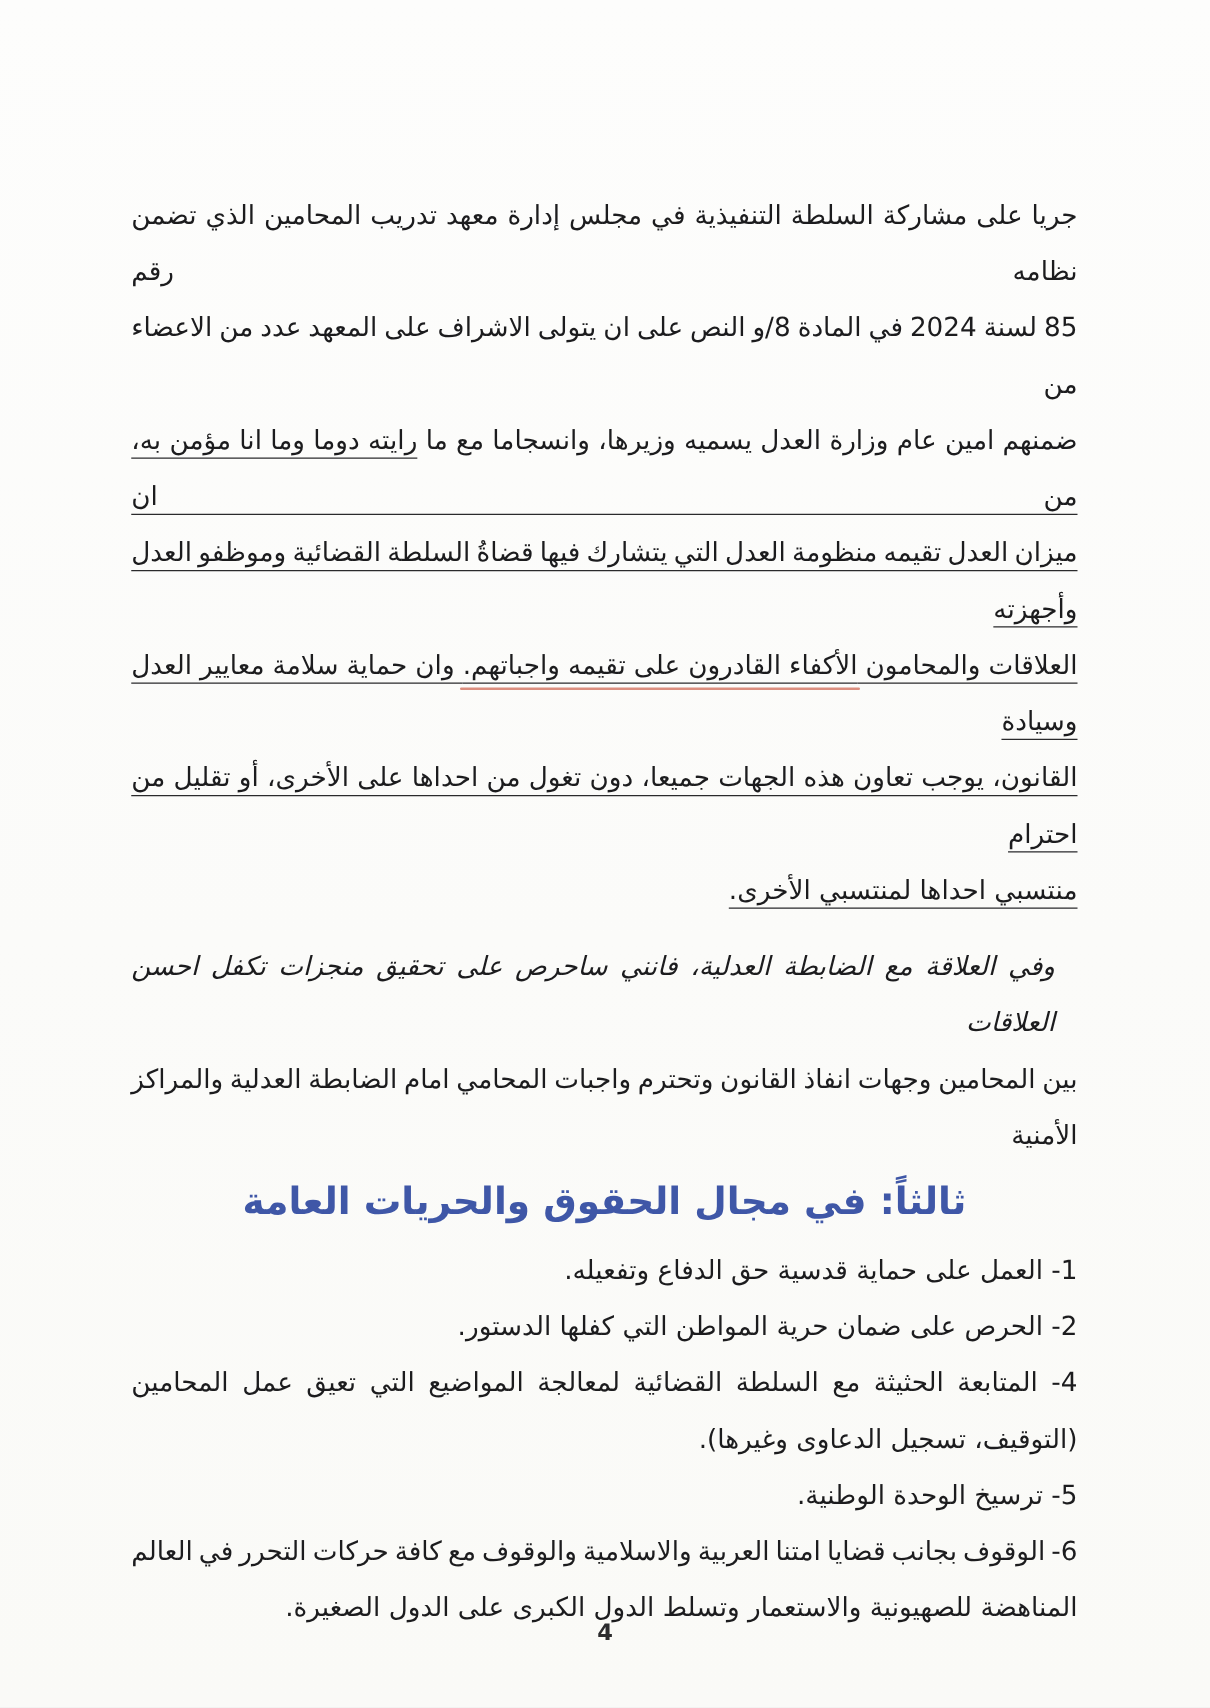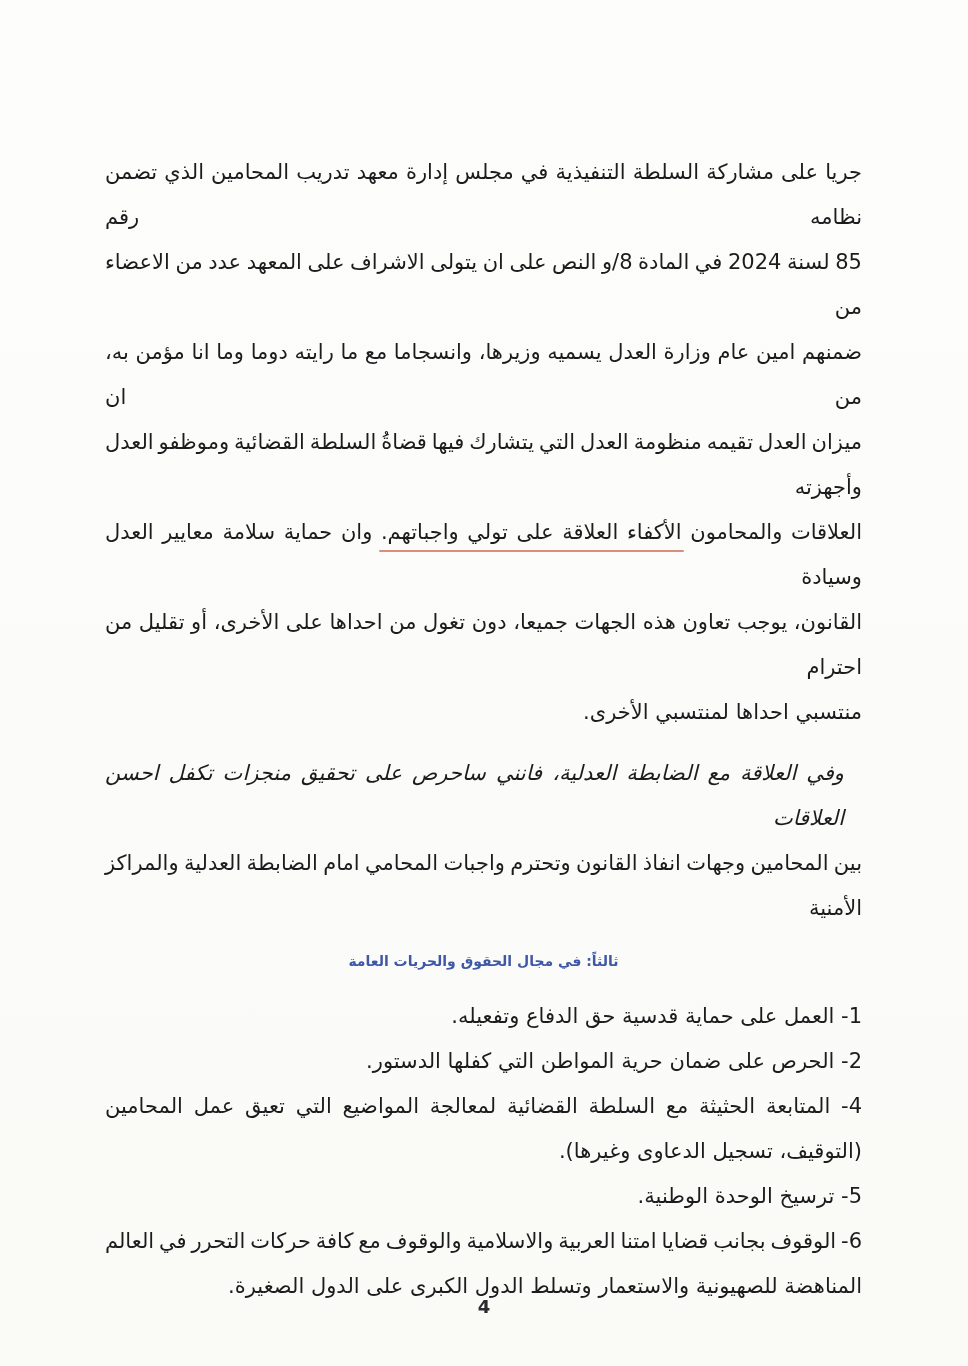--- a/index.html
+++ b/index.html
@@ -22,32 +22,32 @@
     line-height:45px;
     text-align:right;
   }
   .line { word-spacing:-2px; }
   .jline { text-align:justify; text-align-last:justify; }
   .rline { text-align:center; text-align-last:right; word-spacing:0; }
   .pind  { padding-right:18px;font-style:italic; }
   .cont240 { text-align:right; text-align-last:right; word-spacing:0; padding-left:238px; }
   .cont88  { text-align:right; text-align-last:right; word-spacing:0; padding-left:88px; }
   .lastp1  { text-align:right; text-align-last:right; word-spacing:0; padding-left:248px; }
-  .ul { text-decoration-thickness:1.4px; text-underline-offset:7px; text-decoration-color:#2a2a2c; }
+  .ul { text-decoration:underline; text-decoration-thickness:1.4px; text-underline-offset:7px; text-decoration-color:#2a2a2c; }
   .redmark { position:relative; }
   .redmark::after {
     content:""; position:absolute; left:-2px; right:-2px; bottom:-8px; height:2.4px;
     background:rgba(198,74,52,0.62); border-radius:2px;
   }
   .para { margin:0 0 16px 0; }
   .para2 { margin:0 0 8px 0; }
   .heading {
     text-align:center;
     font-weight:bold;
-    font-size:14px;
+    font-size:30px;
     color:#3f57a7;
     margin:0 0 10px 0;
   }
   .list { margin:0 0 12px 0; }
   .page-number {
     position:absolute;
     top:1296px; left:0; right:0;
     text-align:center;
     font-size:18px; font-weight:bold;
     color:#2b2b2d;
@@ -58,21 +58,21 @@
 <body>
 
 <div class="page">
   <div class="content">
 
     <div class="para">
       <div class="line jline"><span>جريا على مشاركة السلطة التنفيذية في مجلس إدارة معهد تدريب المحامين الذي تضمن نظامه رقم</span></div>
       <div class="line jline"><span>85 لسنة 2024 في المادة 8/و النص على ان يتولى الاشراف على المعهد عدد من الاعضاء من</span></div>
       <div class="line jline"><span>ضمنهم امين عام وزارة العدل يسميه وزيرها، وانسجاما مع ما </span><span class="ul">رايته دوما وما انا مؤمن به، من ان</span></div>
       <div class="line jline ul"><span>ميزان العدل تقيمه منظومة العدل التي يتشارك فيها قضاةُ السلطة القضائية وموظفو العدل وأجهزته</span></div>
-      <div class="line jline ul"><span>العلاقات والمحامون </span><span class="redmark">الأكفاء العلاقة على تولي واجباتهم.</span><span> وان حماية سلامة معايير العدل وسيادة</span></div>
+      <div class="line jline ul"><span>العلاقات والمحامون </span><span class="redmark">الأكفاء القادرون على تقيمه واجباتهم.</span><span> وان حماية سلامة معايير العدل وسيادة</span></div>
       <div class="line jline ul"><span>القانون، يوجب تعاون هذه الجهات جميعا، دون تغول من احداها على الأخرى، أو تقليل من احترام</span></div>
       <div class="line lastp1 ul"><span>منتسبي احداها لمنتسبي الأخرى.</span></div>
     </div>
 
     <div class="para para2">
       <div class="line jline pind"><span>وفي العلاقة مع الضابطة العدلية، فانني ساحرص على تحقيق منجزات تكفل احسن العلاقات</span></div>
       <div class="line jline"><span>بين المحامين وجهات انفاذ القانون وتحترم واجبات المحامي امام الضابطة العدلية والمراكز الأمنية</span></div>
     </div>
 
     <div class="heading">ثالثاً: في مجال الحقوق والحريات العامة</div>

